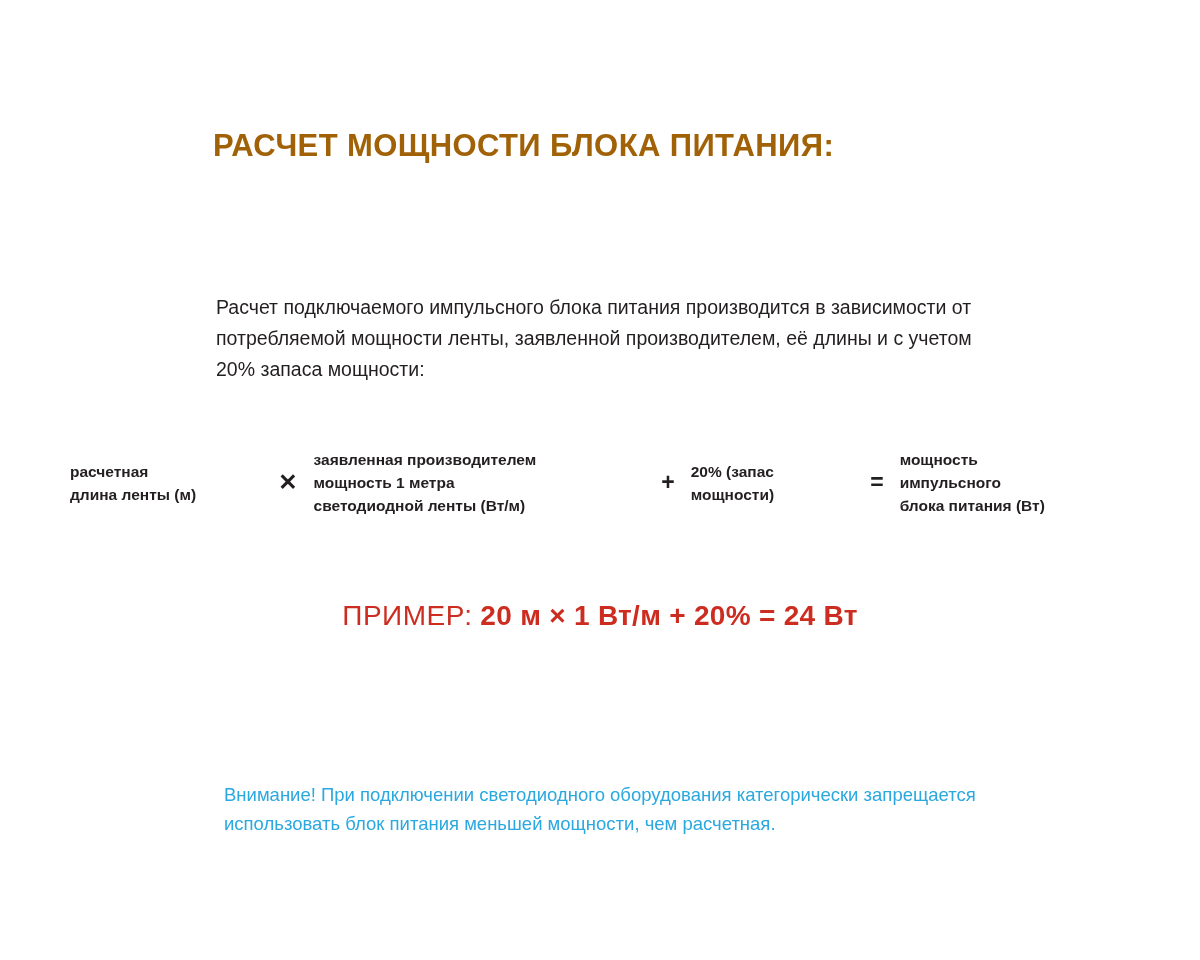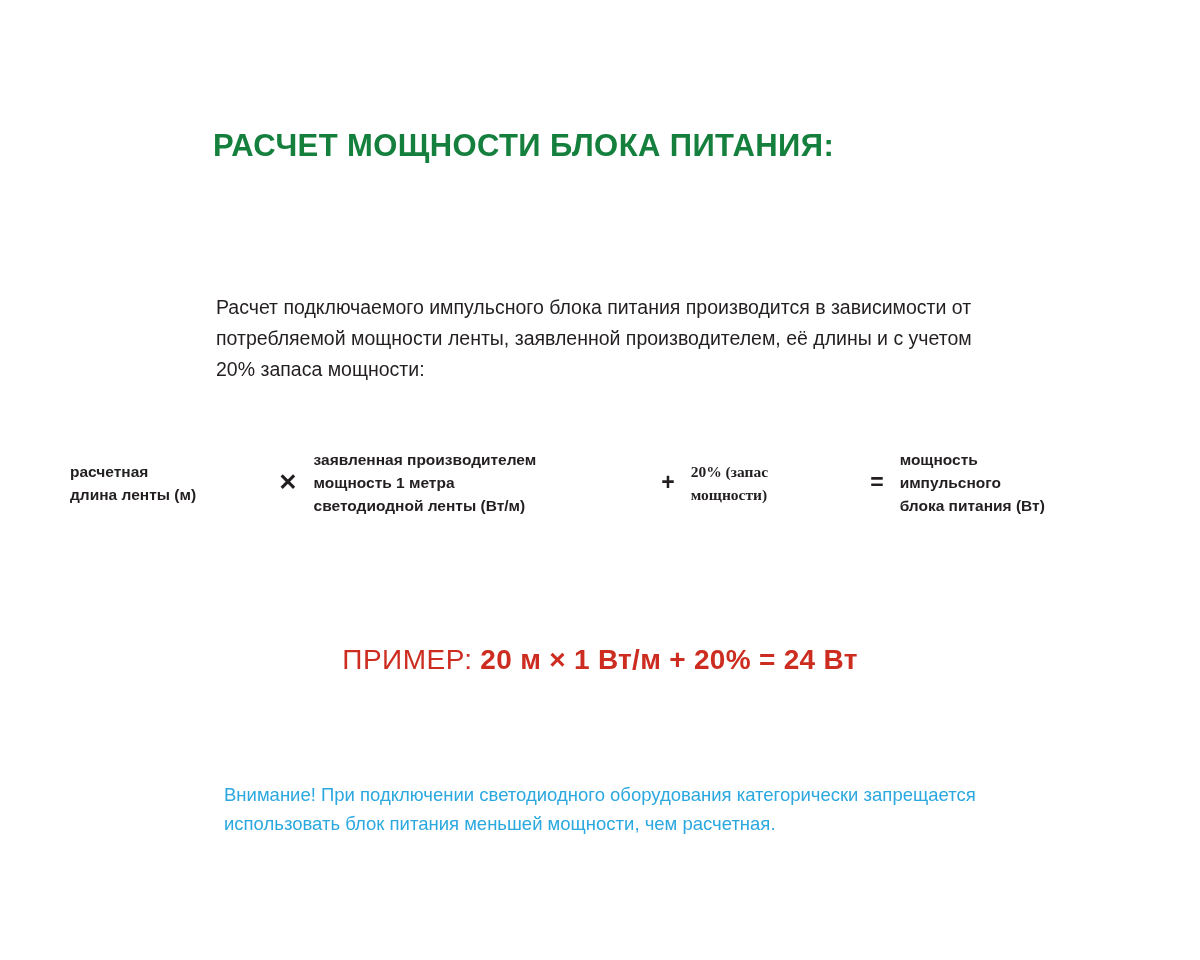--- a/index.html
+++ b/index.html
@@ -23,21 +23,21 @@
     background: #ffffff;
   }
 
   .title {
     position: absolute;
     left: 213px;
     top: 128px;
     font-size: 31px;
     font-weight: bold;
     letter-spacing: 0.4px;
-    color: #15803d;
+    color: #a16207;
     white-space: nowrap;
   }
 
   .intro {
     position: absolute;
     left: 216px;
     top: 292px;
     width: 800px;
     font-size: 19.5px;
     line-height: 31px;
@@ -64,33 +64,32 @@
   }
   .op {
     font-size: 23px;
     font-weight: bold;
     color: #231f20;
     padding: 0 16px;
     line-height: 1;
   }
   .term-1 { width: 200px; }
   .term-2 { width: 345px; }
-  .term-3 { width: 170px; font-family: Liberation Serif, serif; }
+  .term-3 { width: 170px; }
   .term-4 { width: 250px; }
 
   .example {
     position: absolute;
     left: 0;
     top: 600px;
     width: 1200px;
     text-align: center;
     color: #cc2d20;
     font-size: 28px;
     white-space: nowrap;
-    margin-top: 44px;
   }
   .example .lead {
     font-weight: normal;
     letter-spacing: 0.5px;
   }
   .example .eq {
     font-weight: bold;
     letter-spacing: 0.3px;
   }
 

